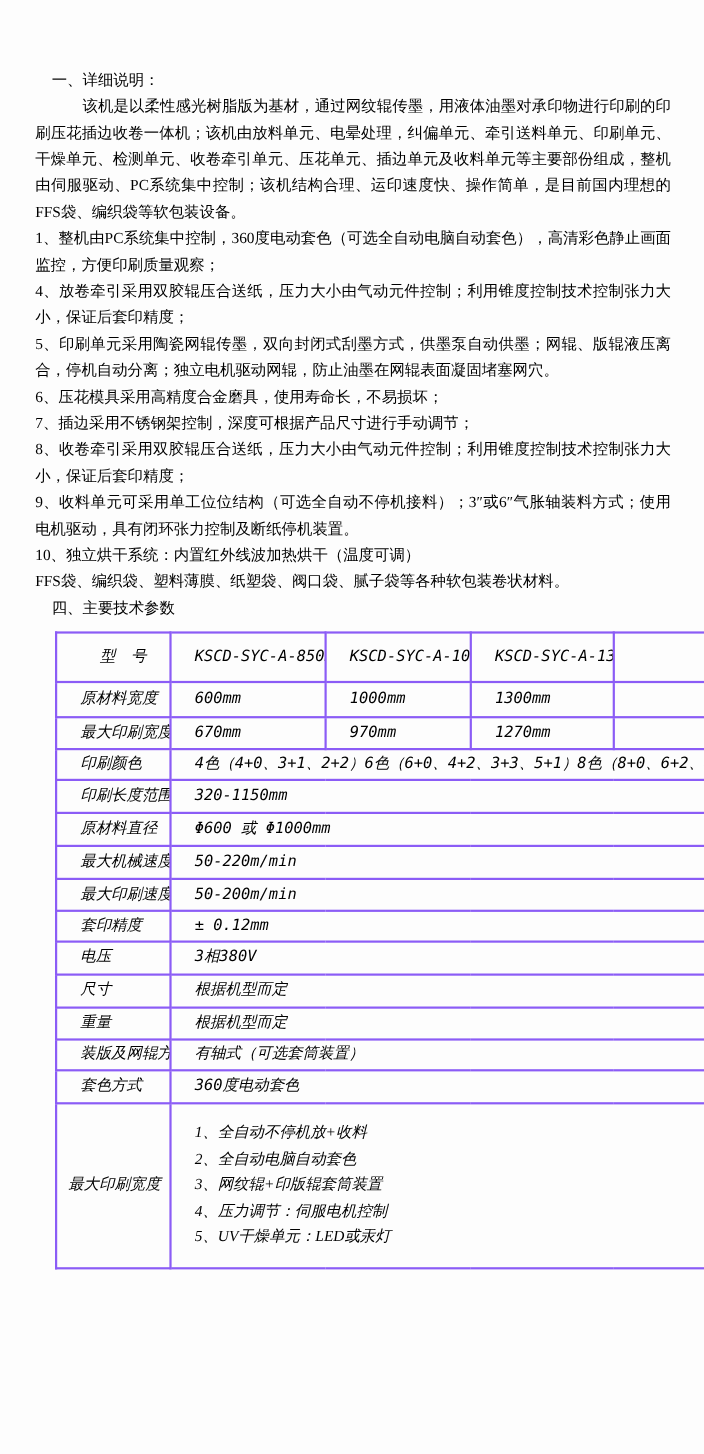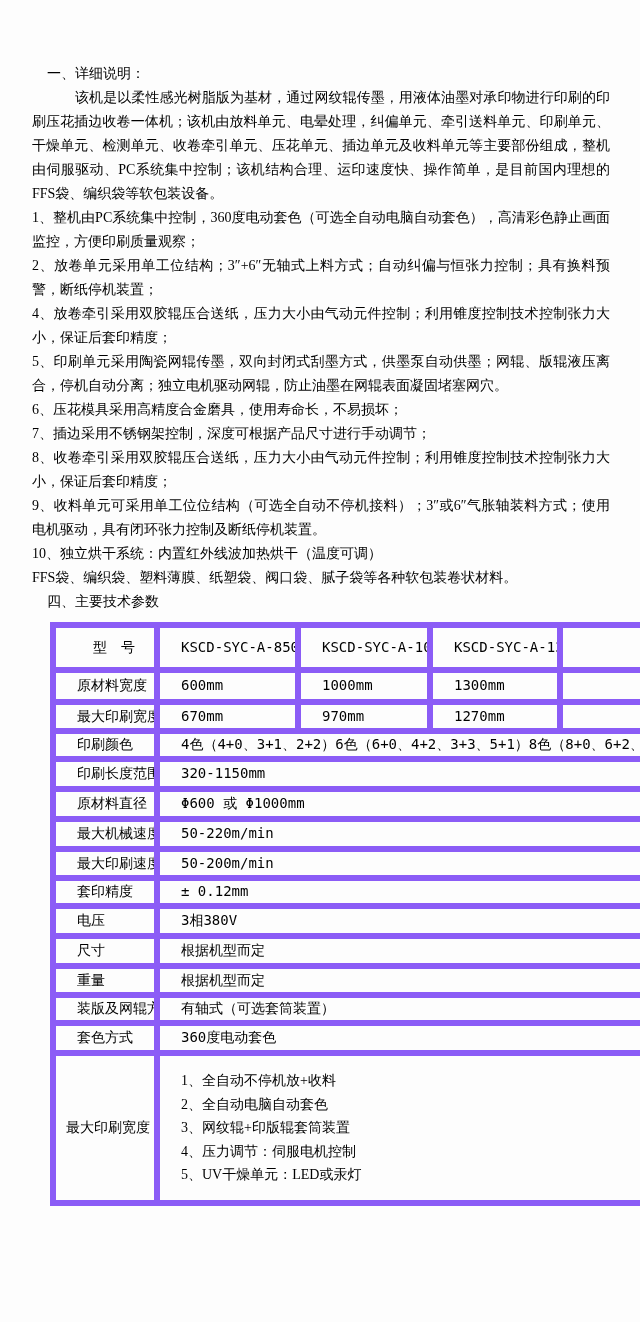--- a/index.html
+++ b/index.html
@@ -13,23 +13,23 @@
   .heading { text-indent:15px; }
   .intro { text-align:justify; text-indent:43px; }
   .item { text-align:justify; }
   .plain { text-align:justify; }
 
   table.spec {
     border-collapse:collapse; table-layout:fixed;
     width:608px; margin:8px 0 0 18px;
   }
   table.spec td {
-    border:6px solid #8b5cf6; vertical-align:middle;
+    border:2px solid #8b5cf6; vertical-align:middle;
     padding:0 3px 0 21px; overflow:hidden;
-    font-size:14px; line-height:1.25;
+    font-size:14px; line-height:1.25;font-style:italic;
   }
   td.label { white-space:nowrap; }
   td.label-center { text-align:center; font-size:15px; white-space:nowrap; }
   td.val {
     font-family:"DejaVu Sans Mono","Liberation Serif",serif;
     font-size:13.5px; padding-left:8px; white-space:nowrap;
   }
   td.model {
     font-family:"DejaVu Sans Mono","Liberation Serif",serif;
     font-size:12px; padding-left:5px; padding-right:1px; white-space:nowrap;
@@ -39,21 +39,20 @@
   .opt-line { font-size:14px; line-height:23.5px; white-space:nowrap; }
 </style>
 </head>
 <body>
 
 <div class="doc">
   <div>
       <div class="line heading">一、详细说明：</div>
       <div class="line intro">该机是以柔性感光树脂版为基材，通过网纹辊传墨，用液体油墨对承印物进行印刷的印刷压花插边收卷一体机；该机由放料单元、电晕处理，纠偏单元、牵引送料单元、印刷单元、干燥单元、检测单元、收卷牵引单元、压花单元、插边单元及收料单元等主要部份组成，整机由伺服驱动、PC系统集中控制；该机结构合理、运印速度快、操作简单，是目前国内理想的FFS袋、编织袋等软包装设备。</div>
       <div class="line item">1、整机由PC系统集中控制，360度电动套色（可选全自动电脑自动套色），高清彩色静止画面监控，方便印刷质量观察；</div>
-      <div class="line item">2、放卷单元采用单工位结构；3″+6″无轴式上料方式；自动纠偏与恒张力控制；具有换料预警，断纸停机装置；</div>
       <div class="line item">4、放卷牵引采用双胶辊压合送纸，压力大小由气动元件控制；利用锥度控制技术控制张力大小，保证后套印精度；</div>
       <div class="line item">5、印刷单元采用陶瓷网辊传墨，双向封闭式刮墨方式，供墨泵自动供墨；网辊、版辊液压离合，停机自动分离；独立电机驱动网辊，防止油墨在网辊表面凝固堵塞网穴。</div>
       <div class="line item">6、压花模具采用高精度合金磨具，使用寿命长，不易损坏；</div>
       <div class="line item">7、插边采用不锈钢架控制，深度可根据产品尺寸进行手动调节；</div>
       <div class="line item">8、收卷牵引采用双胶辊压合送纸，压力大小由气动元件控制；利用锥度控制技术控制张力大小，保证后套印精度；</div>
       <div class="line item">9、收料单元可采用单工位位结构（可选全自动不停机接料）；3″或6″气胀轴装料方式；使用电机驱动，具有闭环张力控制及断纸停机装置。</div>
       <div class="line item">10、独立烘干系统：内置红外线波加热烘干（温度可调）</div>
       <div class="line plain">FFS袋、编织袋、塑料薄膜、纸塑袋、阀口袋、腻子袋等各种软包装卷状材料。</div>
       <div class="line heading">四、主要技术参数</div>
     </div>

